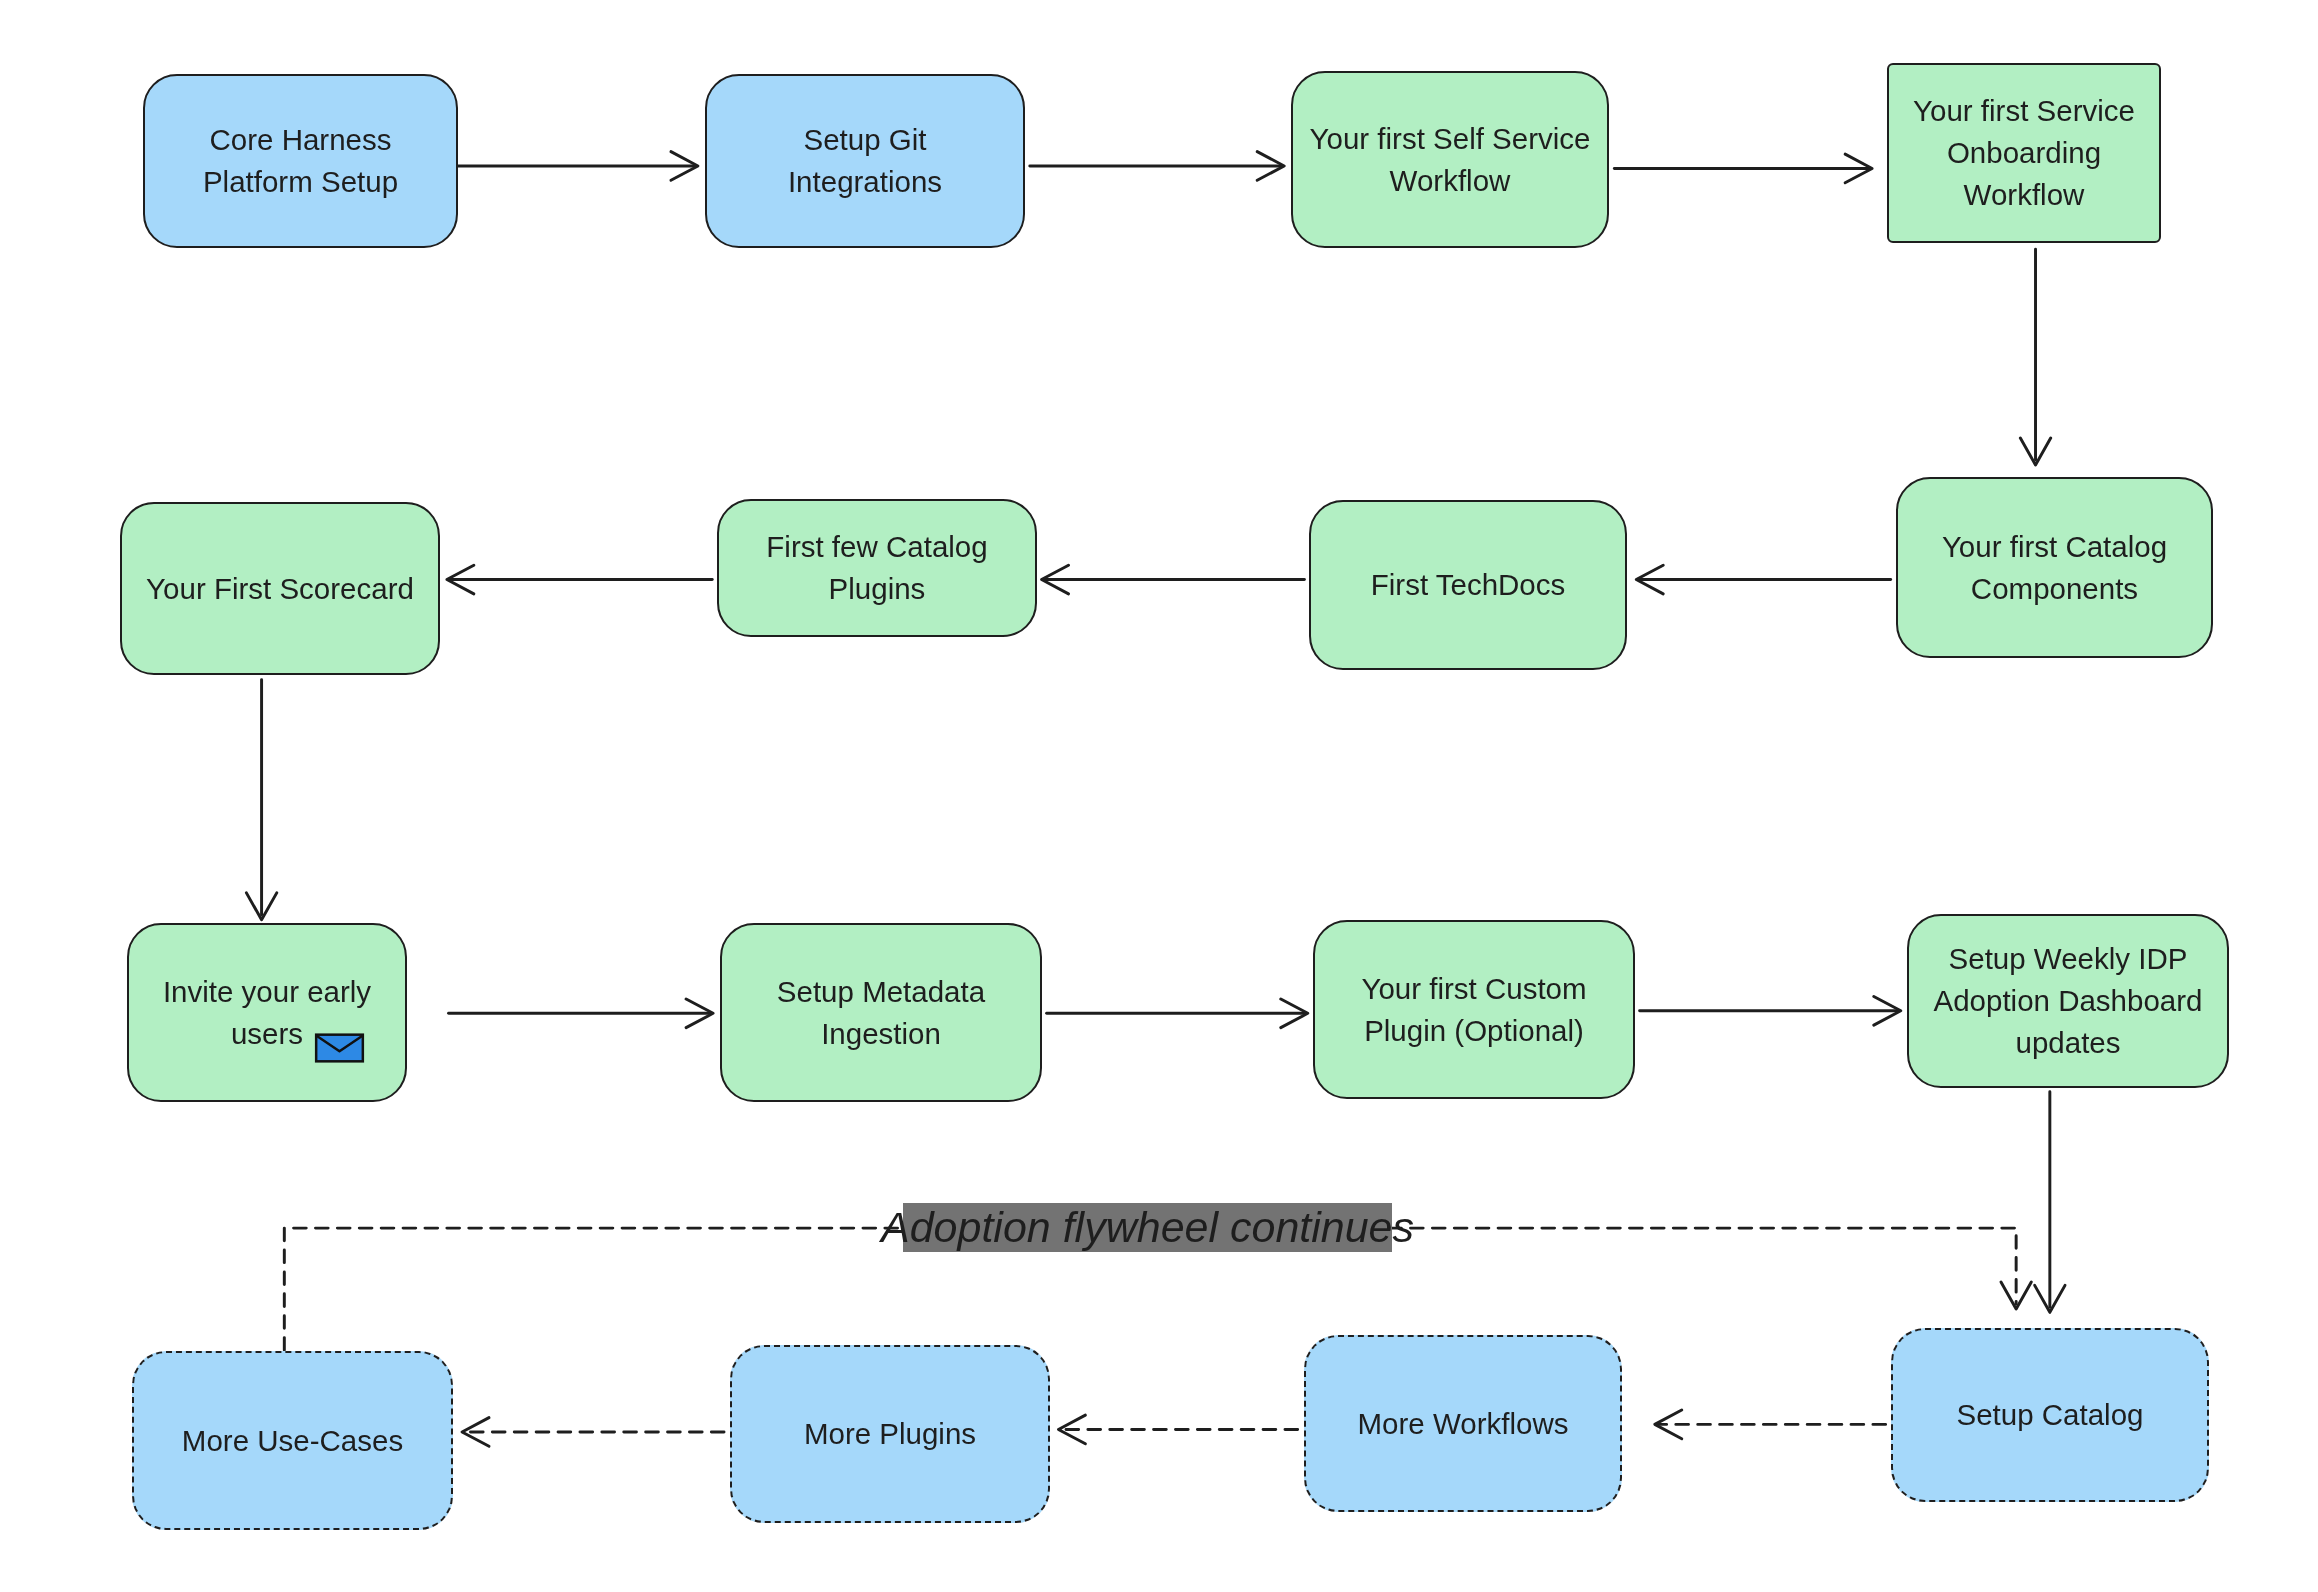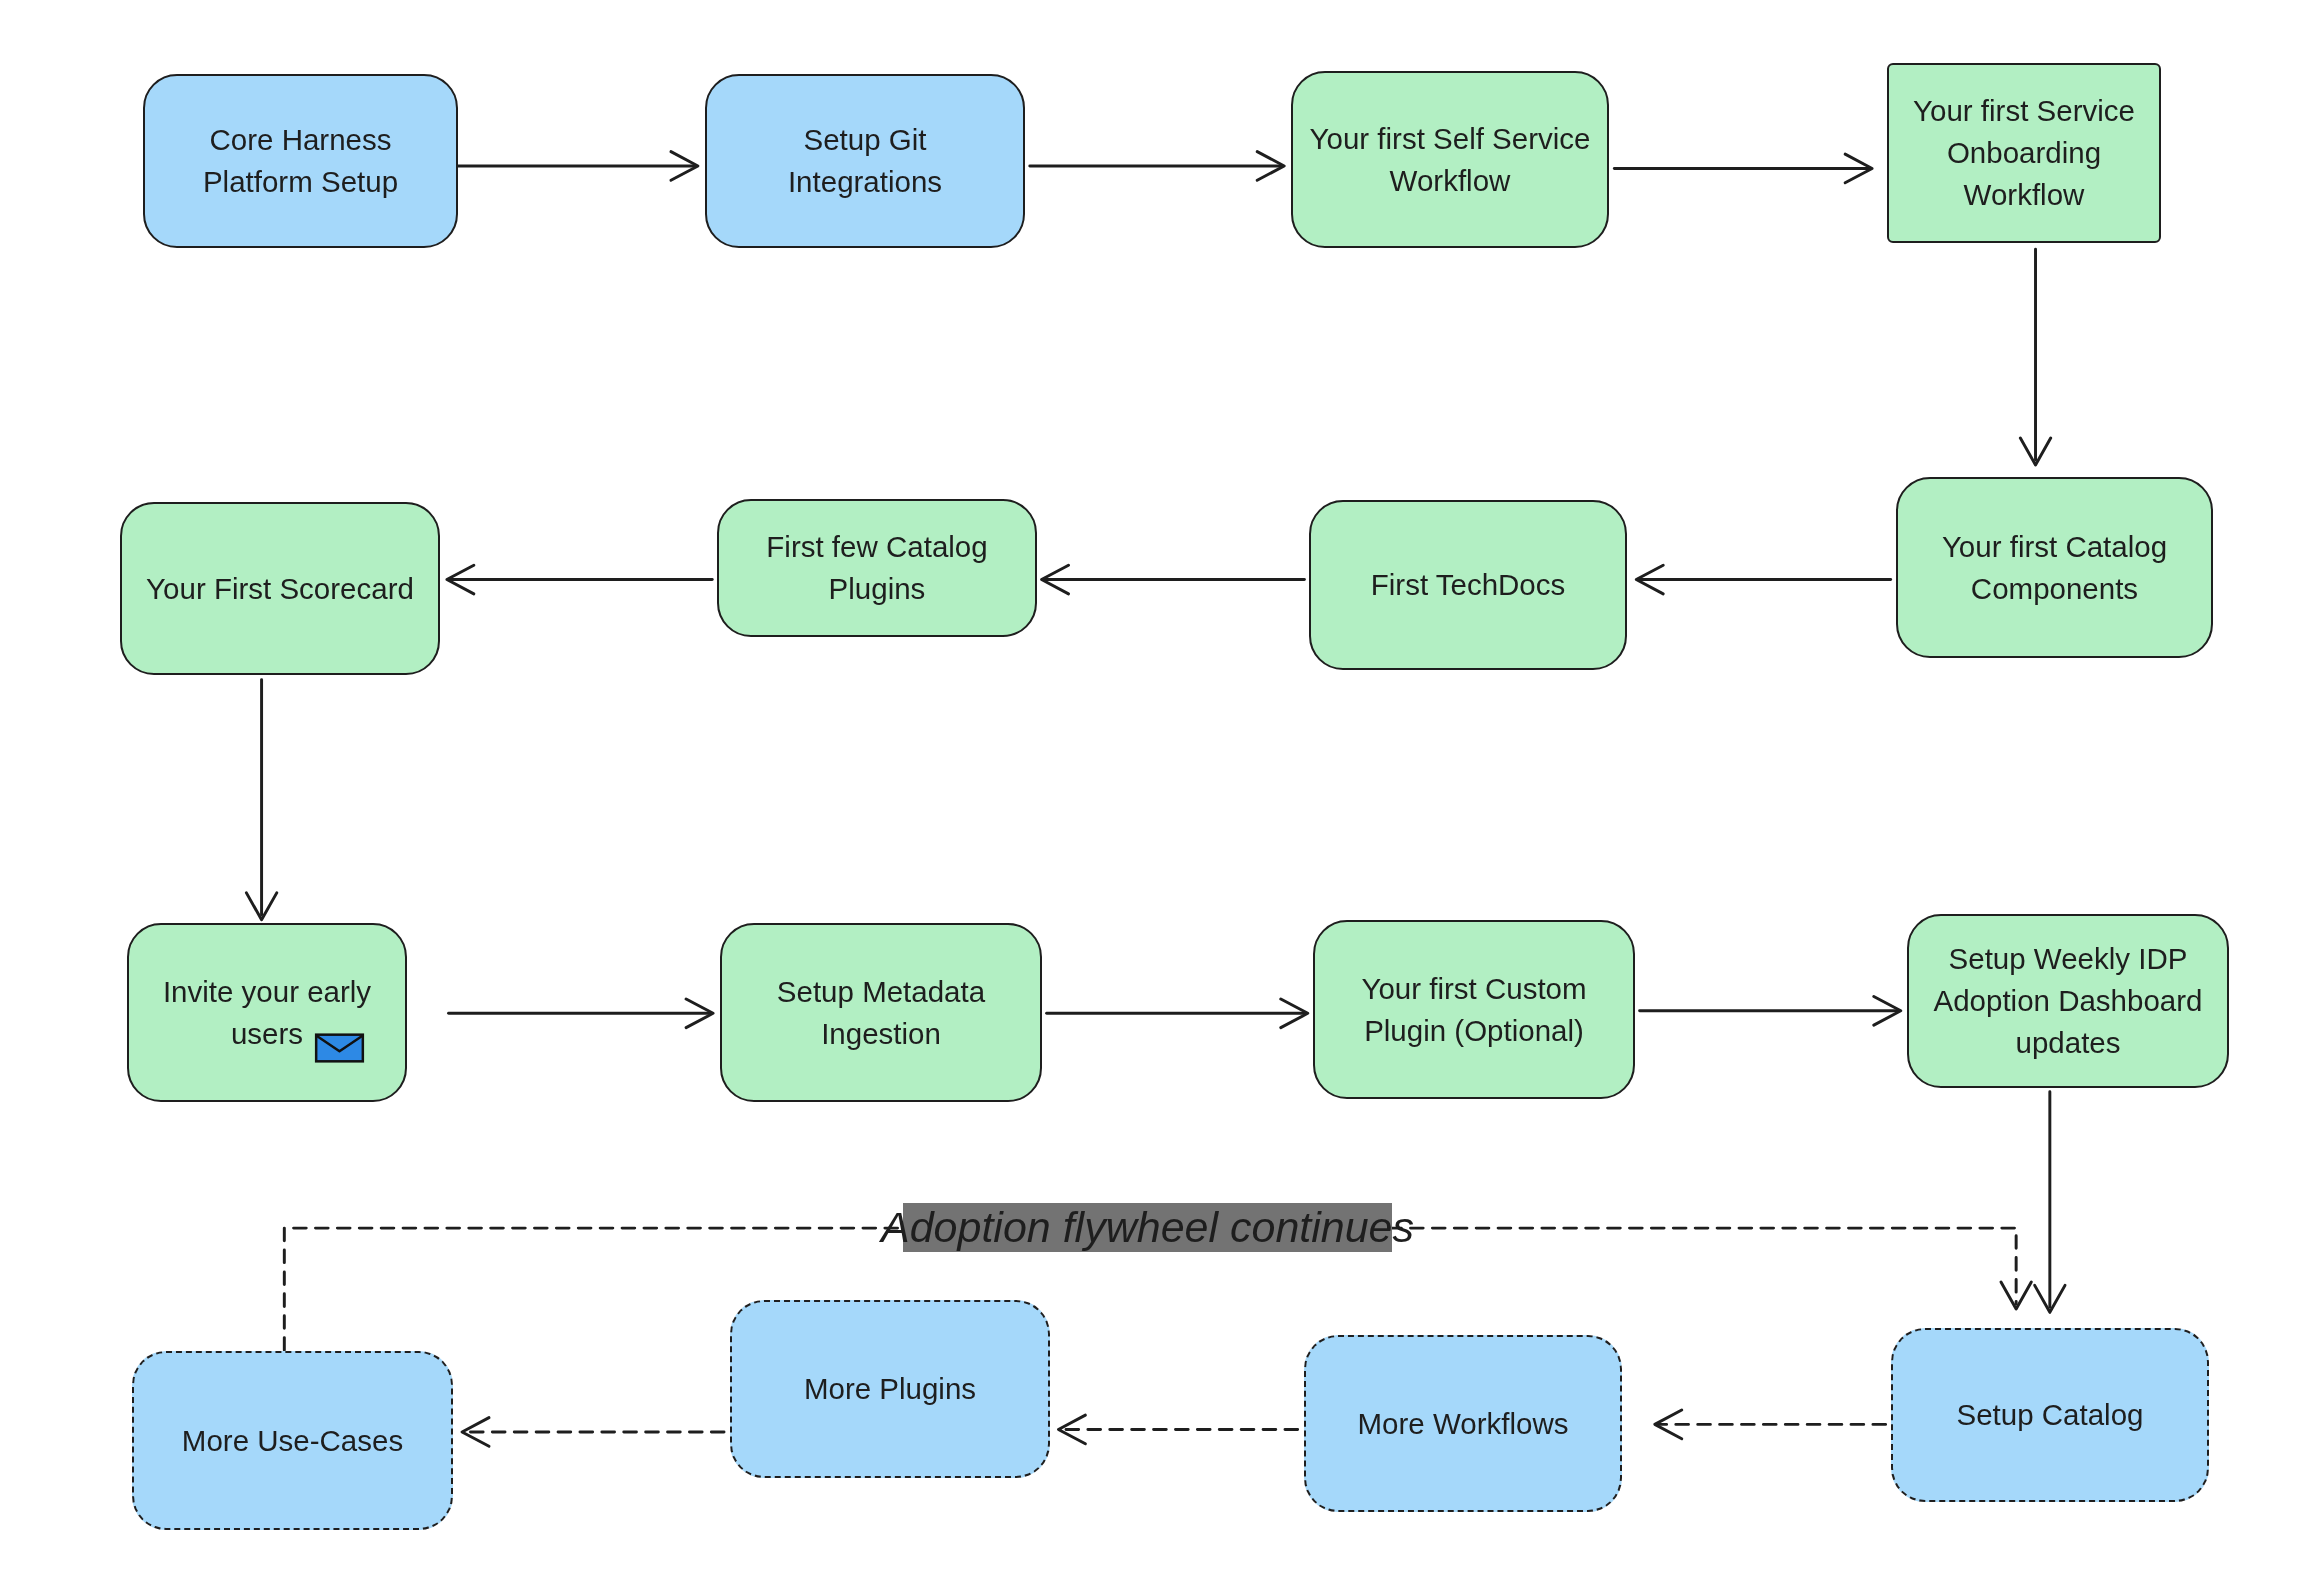--- a/index.html
+++ b/index.html
@@ -164,18 +164,18 @@
   <div class="node green" style="left:1907px;top:914px;width:322px;height:174px;">Setup Weekly IDP
 Adoption Dashboard
 updates</div>
 
   <div class="flywheel-label">Adoption flywheel continues</div>
 
   <div class="node blue dashedbox" style="left:1891px;top:1328px;width:318px;height:174px;">Setup Catalog</div>
 
   <div class="node blue dashedbox" style="left:1304px;top:1335px;width:318px;height:177px;">More Workflows</div>
 
-  <div class="node blue dashedbox" style="left:730px;top:1300px;width:320px;height:178px;">More Plugins</div>
+  <div class="node blue dashedbox" style="left:730px;top:1345px;width:320px;height:178px;">More Plugins</div>
 
   <div class="node blue dashedbox" style="left:132px;top:1351px;width:321px;height:179px;">More Use-Cases</div>
 
 </div>
 
 
 </body></html>

